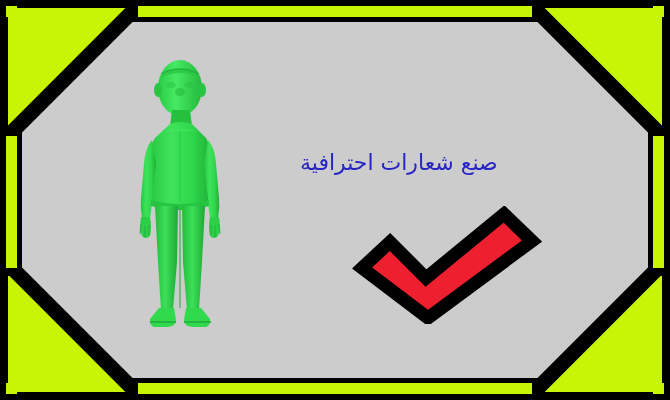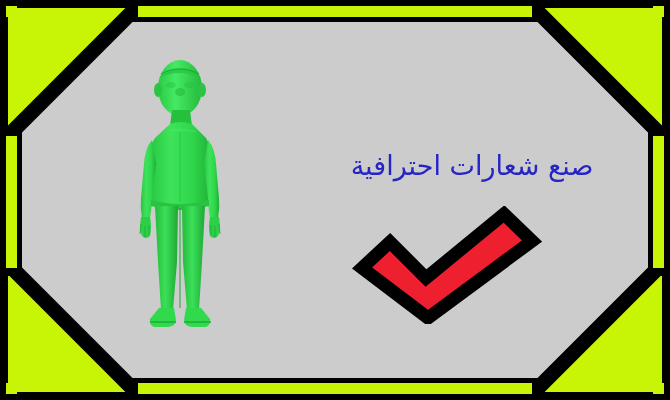--- a/index.html
+++ b/index.html
@@ -105,28 +105,28 @@
     background: #c8f505;
   }
   .notch.n1 { left: 6px;   top: 6px;    width: 11px; height: 11px; }
   .notch.n2 { right: 6px;  top: 6px;    width: 11px; height: 11px; }
   .notch.n3 { left: 6px;   bottom: 6px; width: 11px; height: 11px; }
   .notch.n4 { right: 6px;  bottom: 6px; width: 11px; height: 11px; }
 
   
   .headline {
     position: absolute;
-    left: 312px;
+    left: 300px;
     top: 150px;
     width: 320px;
-    text-align: center;
+    text-align: left;
     direction: rtl;
     color: #2724c6;
     font-family: "DejaVu Sans", sans-serif;
-    font-size: 27px;
+    font-size: 22px;
     line-height: 1.2;
     white-space: nowrap;
   }
 
   
   .checkmark {
     position: absolute;
     left: 352px;
     top: 206px;
     width: 190px;

